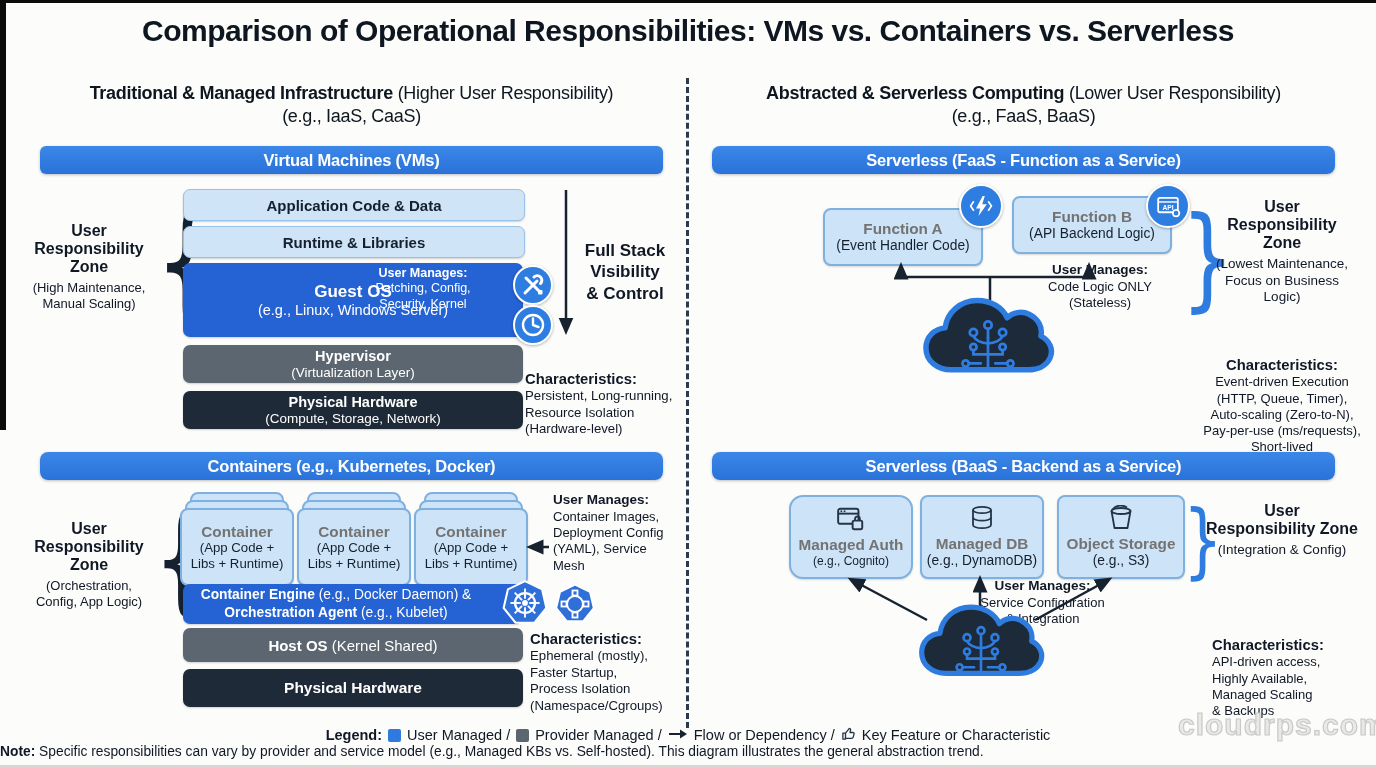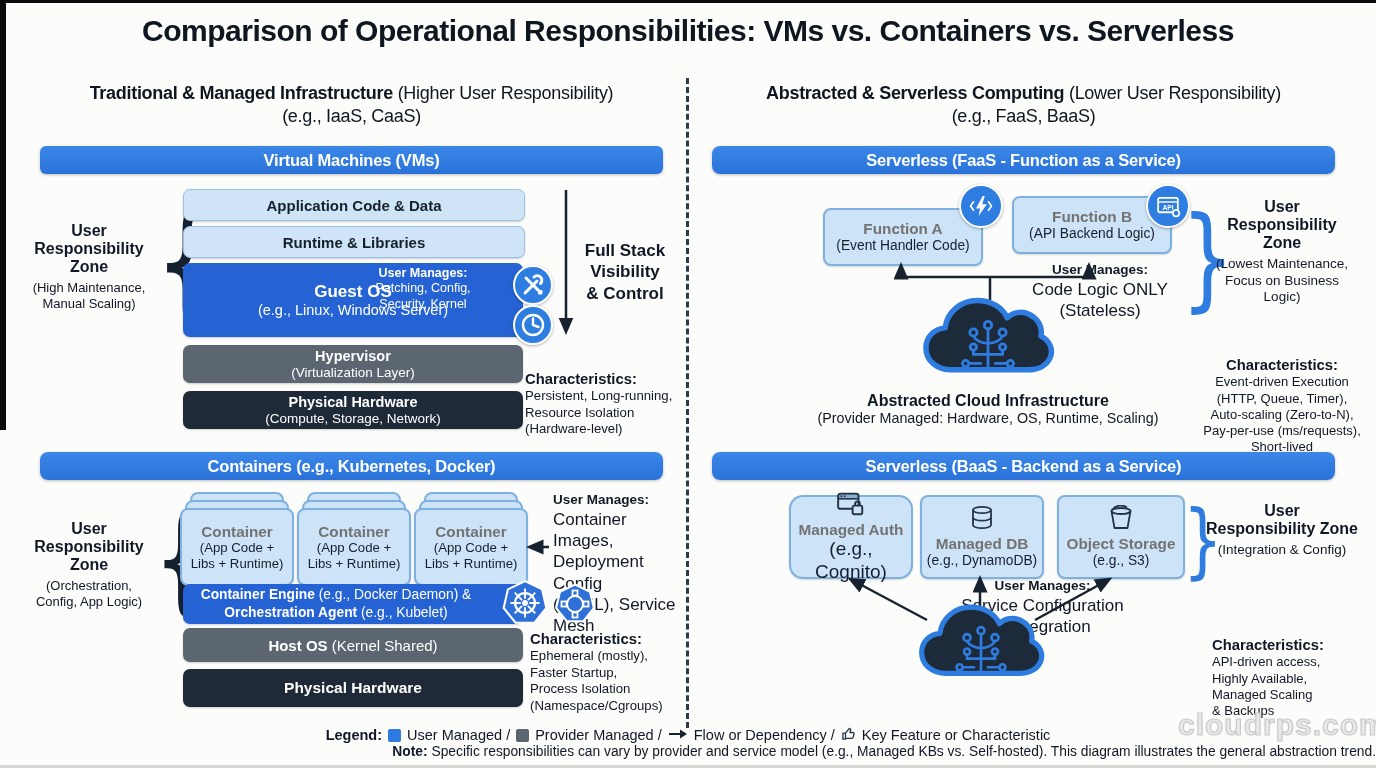--- a/index.html
+++ b/index.html
@@ -21,32 +21,32 @@
   .darkb{background:#1f2a38;color:#fff;}
   .blueb{background:#2563d4;color:#fff;}
   .brace{color:#16212f;line-height:1;transform:scale(0.8,1.06);transform-origin:center;font-family:"DejaVu Sans",sans-serif;}
   .brace.blue{color:#2f7ce0;}
   .zone{text-align:center;color:#101826;}
   .zone .zt{font-weight:bold;font-size:16px;line-height:1.13;}
   .zone .zs{font-size:13px;line-height:1.22;margin-top:4px;}
   .chars .ct{font-weight:bold;font-size:14.8px;line-height:1.25;}
   .chars .cb{font-size:13.2px;line-height:1.24;}
   .manages .mt{font-weight:bold;font-size:13.5px;line-height:1.25;}
-  .manages .mb{font-size:17px;line-height:1.25;}
+  .manages .mb{font-size:13px;line-height:1.25;}
   .card{background:#cde3f7;border:2px solid #7fb1e0;border-radius:8px;text-align:center;
         display:flex;flex-direction:column;align-items:center;justify-content:center;box-shadow:0 1px 2px rgba(0,0,0,.15);}
   .card .kt{font-weight:bold;font-size:15.3px;color:#737373;line-height:1.15;}
   .card .ks{font-size:13.2px;color:#15202e;line-height:1.18;}
   .sheet{background:#cde3f7;border:2px solid #7fb1e0;border-radius:8px;}
   .circ{border-radius:50%;background:#2e7de0;border:2.5px solid #ffffff;box-shadow:0 1px 3px rgba(0,0,0,.3);
         display:flex;align-items:center;justify-content:center;}
   .divider{border-left:3px dashed #2a3b4d;}
   .legendrow{display:flex;align-items:center;justify-content:center;gap:6px;font-size:14.5px;width:100%;}
   .sq{display:inline-block;width:13px;height:13px;border-radius:2px;}
-  .note{width:100%;text-align:right;font-size:13.8px;}
+  .note{width:100%;text-align:left;font-size:13.8px;}
   .watermark{font-size:30px;letter-spacing:1px;color:#e9e9e7;-webkit-text-stroke:1.2px #c9c9c7;font-weight:bold;}
   .edge{background:#0b0b0b;}
 </style>
 </head>
 <body>
 
 <div id="canvas">
 
   <div class="abs edge" style="left:0;top:0;width:1376px;height:3px;"></div>
   <div class="abs edge" style="left:0;top:0;width:6px;height:430px;"></div>
@@ -304,24 +304,20 @@
 Responsibility
 Zone</div>
     <div class="zs preline" style="font-size:13.5px;">(Lowest Maintenance,
 Focus on Business
 Logic)</div>
   </div>
 
   <svg class="abs" style="left:915px;top:286px;z-index:2;" width="146" height="102" viewBox="0 0 160 110">
     <use href="#cloudArt"></use>
   </svg>
-  <div class="abs ctr" style="left:768px;top:392px;width:440px;">
-    <div class="b" style="font-size:16px;">Abstracted Cloud Infrastructure</div>
-    <div style="font-size:14.3px;">(Provider Managed: Hardware, OS, Runtime, Scaling)</div>
-  </div>
 
   <div class="abs chars ctr" style="left:1198px;top:356px;width:168px;">
     <div class="ct">Characteristics:</div>
     <div class="cb preline" style="font-size:13px;">Event-driven Execution
 (HTTP, Queue, Timer),
 Auto-scaling (Zero-to-N),
 Pay-per-use (ms/requests),
 Short-lived</div>
   </div>
 
@@ -336,21 +332,21 @@
           <rect x="2" y="2.5" width="19" height="14" rx="2"></rect>
           <line x1="2" y1="7" x2="21" y2="7"></line>
           <rect x="15.5" y="13.5" width="9" height="8" rx="1.5" fill="#cde3f7"></rect>
           <path d="M17.8,13.5 v-1.7 a2.2,2.2 0 0 1 4.4,0 v1.7"></path>
         </g>
         <circle cx="5" cy="4.8" r="0.9" fill="#243447"></circle>
           <circle cx="8" cy="4.8" r="0.9" fill="#243447"></circle>
       </svg>
     </span>
     <div class="kt">Managed Auth</div>
-    <div class="ks" style="font-size:19px;">(e.g., Cognito)</div>
+    <div class="ks" style="font-size:12px;">(e.g., Cognito)</div>
   </div>
   <div class="abs card" style="left:920px;top:495px;width:120px;height:80px;">
     <span>
       <svg width="26" height="26" viewBox="0 0 26 26">
         <g stroke="#243447" stroke-width="1.8" fill="none">
           <ellipse cx="13" cy="5" rx="9" ry="3.2"></ellipse>
           <path d="M4,5 V20 a9,3.2 0 0 0 18,0 V5"></path>
           <path d="M4,12.5 a9,3.2 0 0 0 18,0"></path>
         </g>
       </svg>

